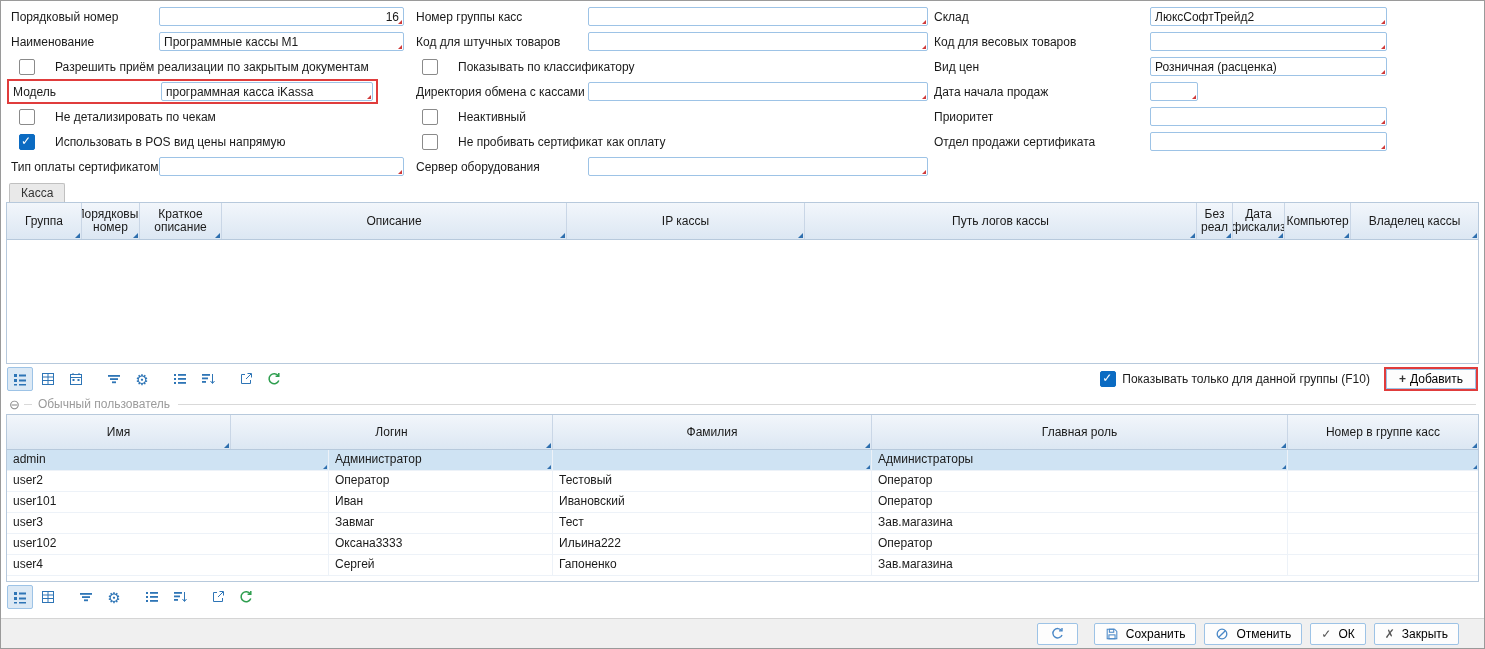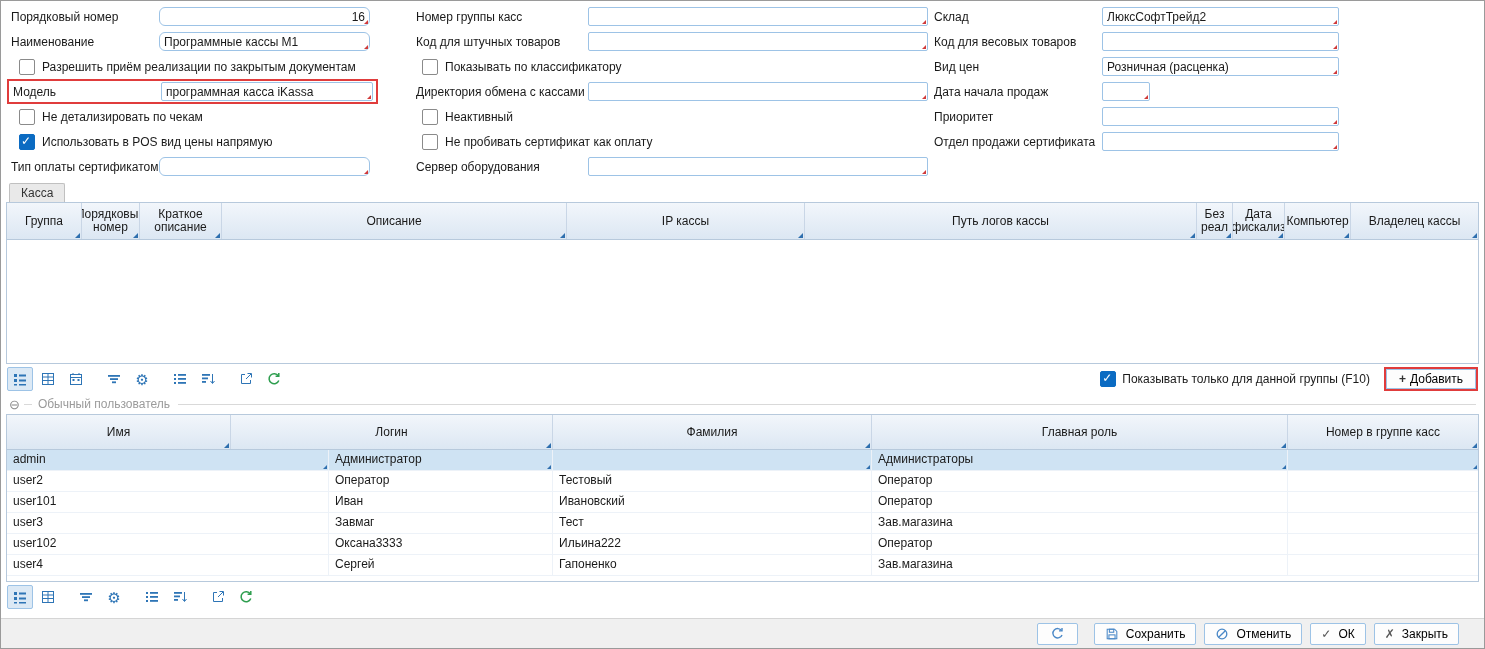--- a/index.html
+++ b/index.html
@@ -7,33 +7,33 @@
     width:1485px;height:649px;box-sizing:border-box;
     border:1px solid #9a9a9a;background:#fff;
     font-family:"Liberation Sans",sans-serif;font-size:12px;color:#1a1a1a;
     position:relative;overflow:hidden;
   }
   
   .form-area{padding:3px 6px 0 6px;}
   .frow{display:flex;align-items:center;height:25px;}
   .fcol1{width:405px;display:flex;align-items:center;}
   .fcol2{width:518px;display:flex;align-items:center;}
-  .fcol3{flex:1;display:flex;align-items:center;}
+  .fcol3{flex:1;display:flex;align-items:center;gap:48px;}
   .flabel{display:inline-block;padding-left:4px;white-space:nowrap;overflow:hidden;}
   .w148{width:148px;}.w172{width:172px;}.w168{width:168px;}
   .inp{position:relative;display:inline-block;height:19px;border:1px solid #9dc3e6;border-radius:2px;background:#fff;box-sizing:border-box;}
   .inp::after{content:"";position:absolute;right:1px;bottom:1px;border-left:4px solid transparent;border-bottom:4px solid #d03a3a;}
   .inp input{width:100%;height:100%;border:none;outline:none;background:transparent;font:inherit;padding:0 4px;box-sizing:border-box;color:#1a1a1a;}
   .inp input.ta-r{text-align:right;}
-  .iw245{width:211px;border-radius:6px;}.iw340{width:340px;}.iw237{width:237px;}.iw212{width:212px;}.iw48{width:48px;}
+  .iw245{width:245px;}.iw340{width:340px;}.iw237{width:237px;}.iw212{width:212px;}.iw48{width:48px;}
   .cbx{width:14px;height:14px;border:1px solid #8a8a8a;background:#fff;border-radius:2px;display:inline-block;position:relative;flex:none;cursor:default;}
   .cbx.checked{background:#0b6bc2;border-color:#0b6bc2;}
   .cbx.checked::after{content:"✓";position:absolute;left:1px;top:-1px;color:#fff;font-size:12px;}
   .cbml{margin-left:12px;}
-  .cblabel{margin-left:7px;white-space:nowrap;}
+  .cblabel{margin-left:20px;white-space:nowrap;}
   .red-frame{display:flex;align-items:center;border:2px solid #e03c3c;padding:1px 3px 1px 0;}
   
   .tabbar{padding:4px 0 0 8px;}
   .tab{display:inline-block;background:#e9e9e9;border:1px solid #c0c0c0;border-bottom:none;padding:2px 11px;border-radius:2px 2px 0 0;color:#333;}
   
   .tbl{margin:0 5px;border:1px solid #b7c9dc;background:#fff;}
   .thead{display:flex;background:linear-gradient(#f2f6fb,#dce7f3);border-bottom:1px solid #b7c9dc;}
   .th{position:relative;border-right:1px solid #c9d6e6;display:flex;align-items:center;justify-content:center;text-align:center;padding:2px 3px;box-sizing:border-box;overflow:hidden;}
   .th:last-child{border-right:none;}
   .th::after{content:"";position:absolute;right:1px;bottom:1px;border-left:5px solid transparent;border-bottom:5px solid #2f6fae;}

